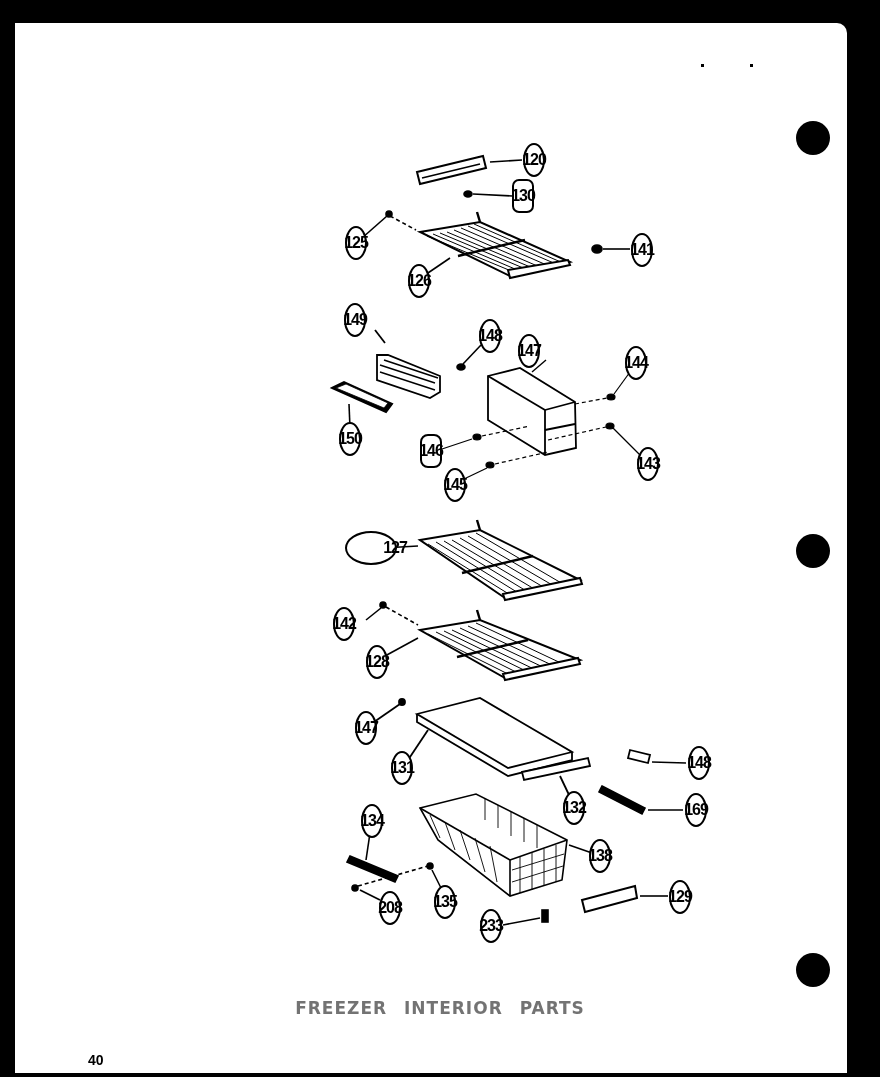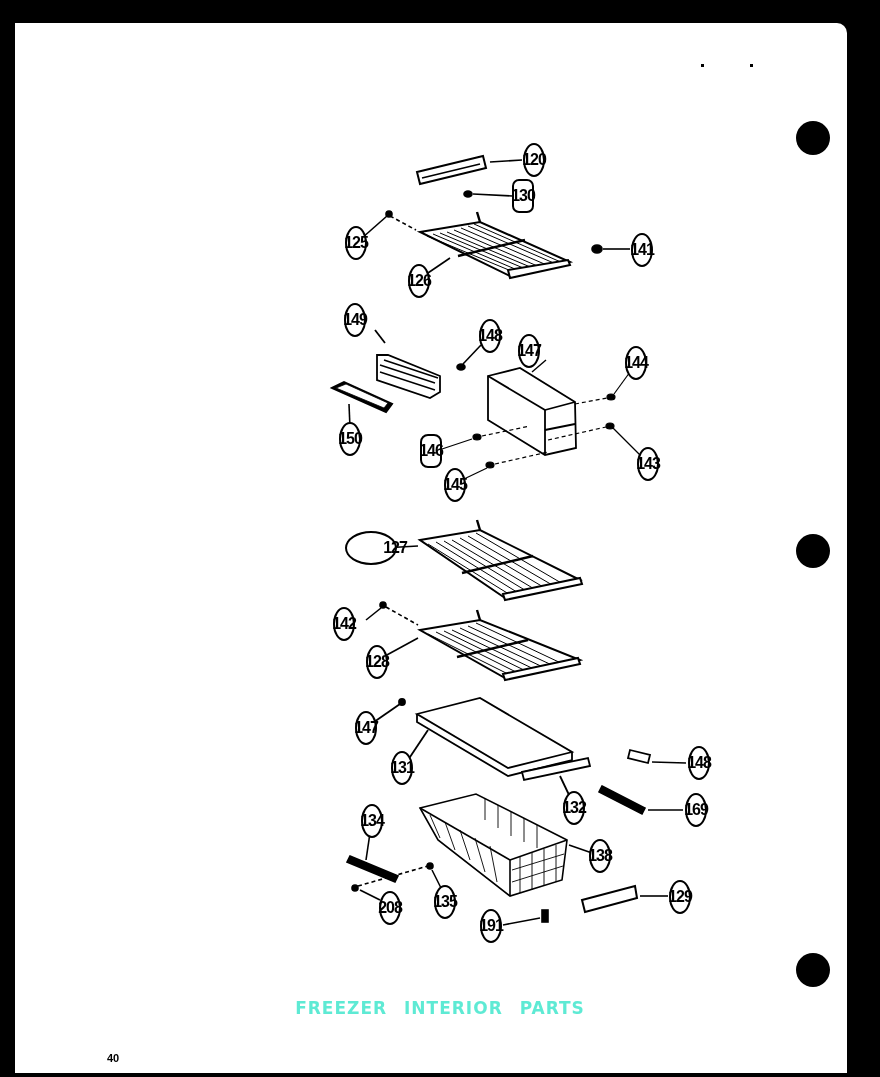--- a/index.html
+++ b/index.html
@@ -5,22 +5,22 @@
   html,body{margin:0;padding:0;}
   body{width:880px;height:1077px;background:#000;position:relative;overflow:hidden;font-family:"Liberation Sans",sans-serif;}
   .page{position:absolute;left:15px;top:23px;width:832px;height:1050px;background:#fff;border-radius:0 10px 0 0;}
   .hole{position:absolute;width:34px;height:34px;border-radius:50%;background:#000;}
   .dot{position:absolute;width:3px;height:3px;background:#000;}
   svg.diagram{position:absolute;left:0;top:0;width:880px;height:1077px;}
   .callout{position:absolute;width:22px;height:34px;border:2.5px solid #000;border-radius:50%;background:#fff;
            display:flex;align-items:center;justify-content:center;box-sizing:border-box;
            font-family:"Liberation Sans",sans-serif;font-weight:bold;font-size:16px;letter-spacing:-1px;color:#000;transform:translate(-50%,-50%);}
   .title{position:absolute;left:0;width:880px;top:998px;text-align:center;font-family:"DejaVu Sans",sans-serif;font-weight:bold;
-         font-size:17px;letter-spacing:1px;word-spacing:10px;color:#5eead4;}
-  .pagenum{position:absolute;left:107px;top:1052px;font-family:"Liberation Sans",sans-serif;font-weight:bold;font-size:11px;color:#000;}
+         font-size:17px;letter-spacing:1px;word-spacing:10px;color:#737373;}
+  .pagenum{position:absolute;left:88px;top:1052px;font-family:"Liberation Sans",sans-serif;font-weight:bold;font-size:14px;color:#000;}
 </style>
 </head>
 <body>
 
 <div class="page"></div>
 
 <div class="hole" style="left:796px;top:121px;"></div>
 <div class="hole" style="left:796px;top:534px;"></div>
 <div class="hole" style="left:796px;top:953px;"></div>
 <div class="dot" style="left:701px;top:64px;"></div>
@@ -235,17 +235,17 @@
     <div class="callout" style="left: 366px; top: 728px;">147</div>
     <div class="callout" style="left: 699px; top: 763px;">148</div>
     <div class="callout" style="left: 402px; top: 768px;">131</div>
     <div class="callout" style="left: 574px; top: 808px;">132</div>
     <div class="callout" style="left: 696px; top: 810px;">169</div>
     <div class="callout" style="left: 372px; top: 821px;">134</div>
     <div class="callout" style="left: 584px; top: 856px; margin-left: 16px;">138</div>
     <div class="callout" style="left: 680px; top: 897px;">129</div>
     <div class="callout" style="left: 390px; top: 908px;">208</div>
     <div class="callout" style="left: 445px; top: 902px;">135</div>
-    <div class="callout" style="left: 491px; top: 926px;">191</div>
+    <div class="callout" style="left: 491px; top: 926px;">233</div>
   </div>
 
 <div class="title">FREEZER INTERIOR PARTS</div>
 <div class="pagenum">40</div>
 
 </body></html>

